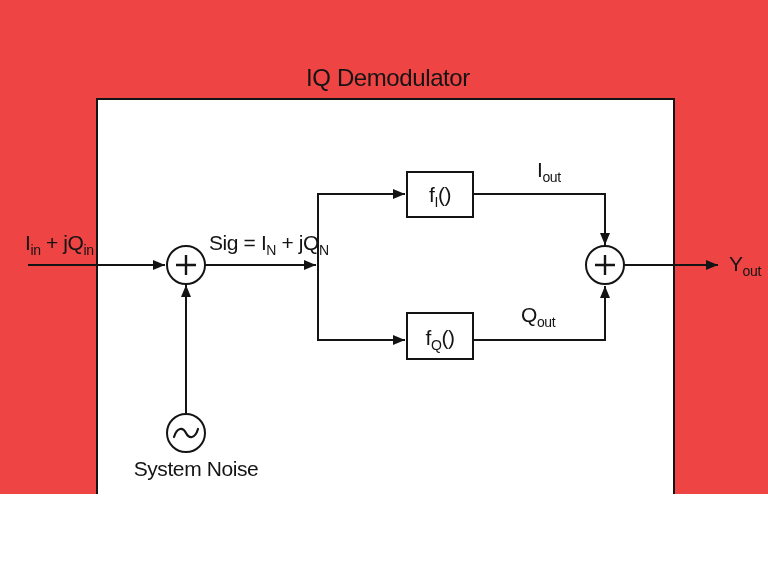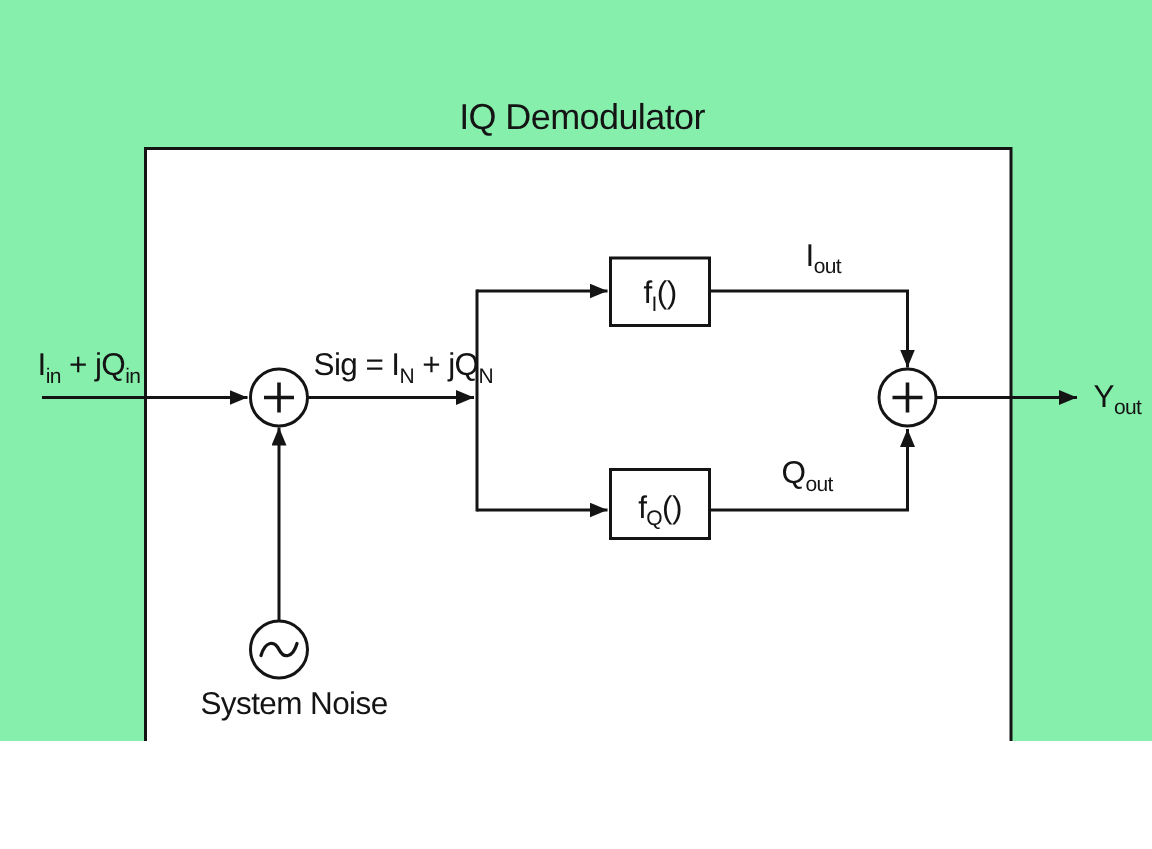--- a/index.html
+++ b/index.html
@@ -4,21 +4,21 @@
 <style>
   html, body {
     margin: 0;
     padding: 0;
     background: #ffffff;
   }
   .stage {
     position: relative;
     width: 768px;
     height: 494px;
-    background: #86efac;
+    background: #ef4444;
     overflow: hidden;
   }
   svg {
     display: block;
   }
   svg text {
     font-family: "Liberation Sans", "DejaVu Sans", sans-serif;
     fill: #141414;
     letter-spacing: -0.4px;
   }

